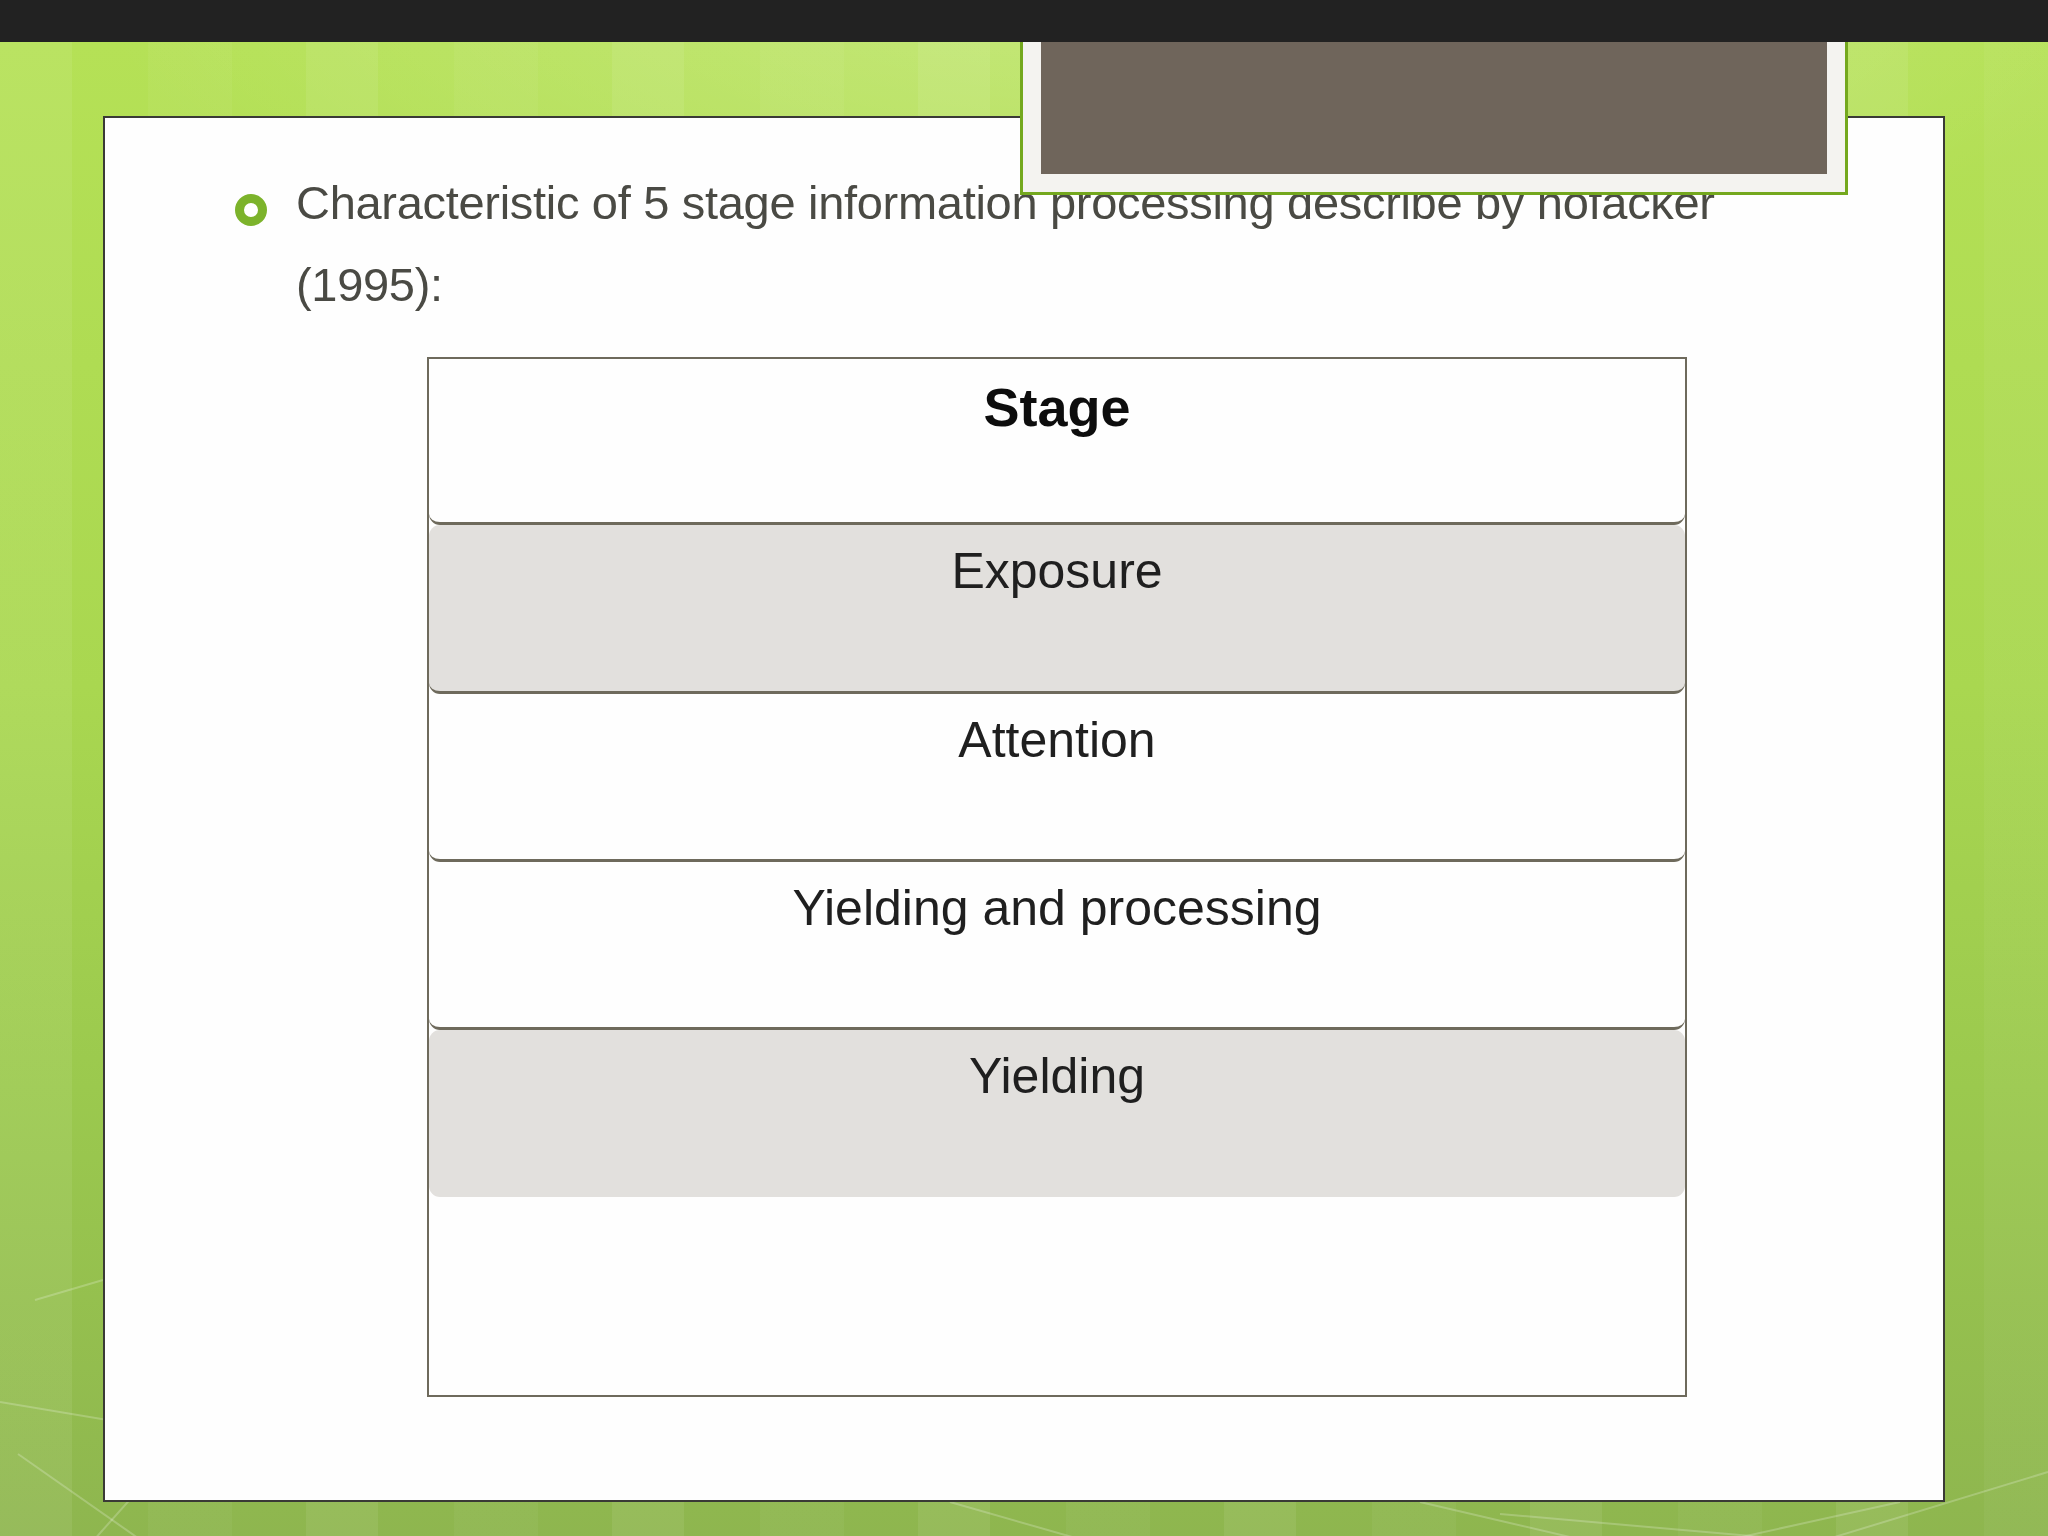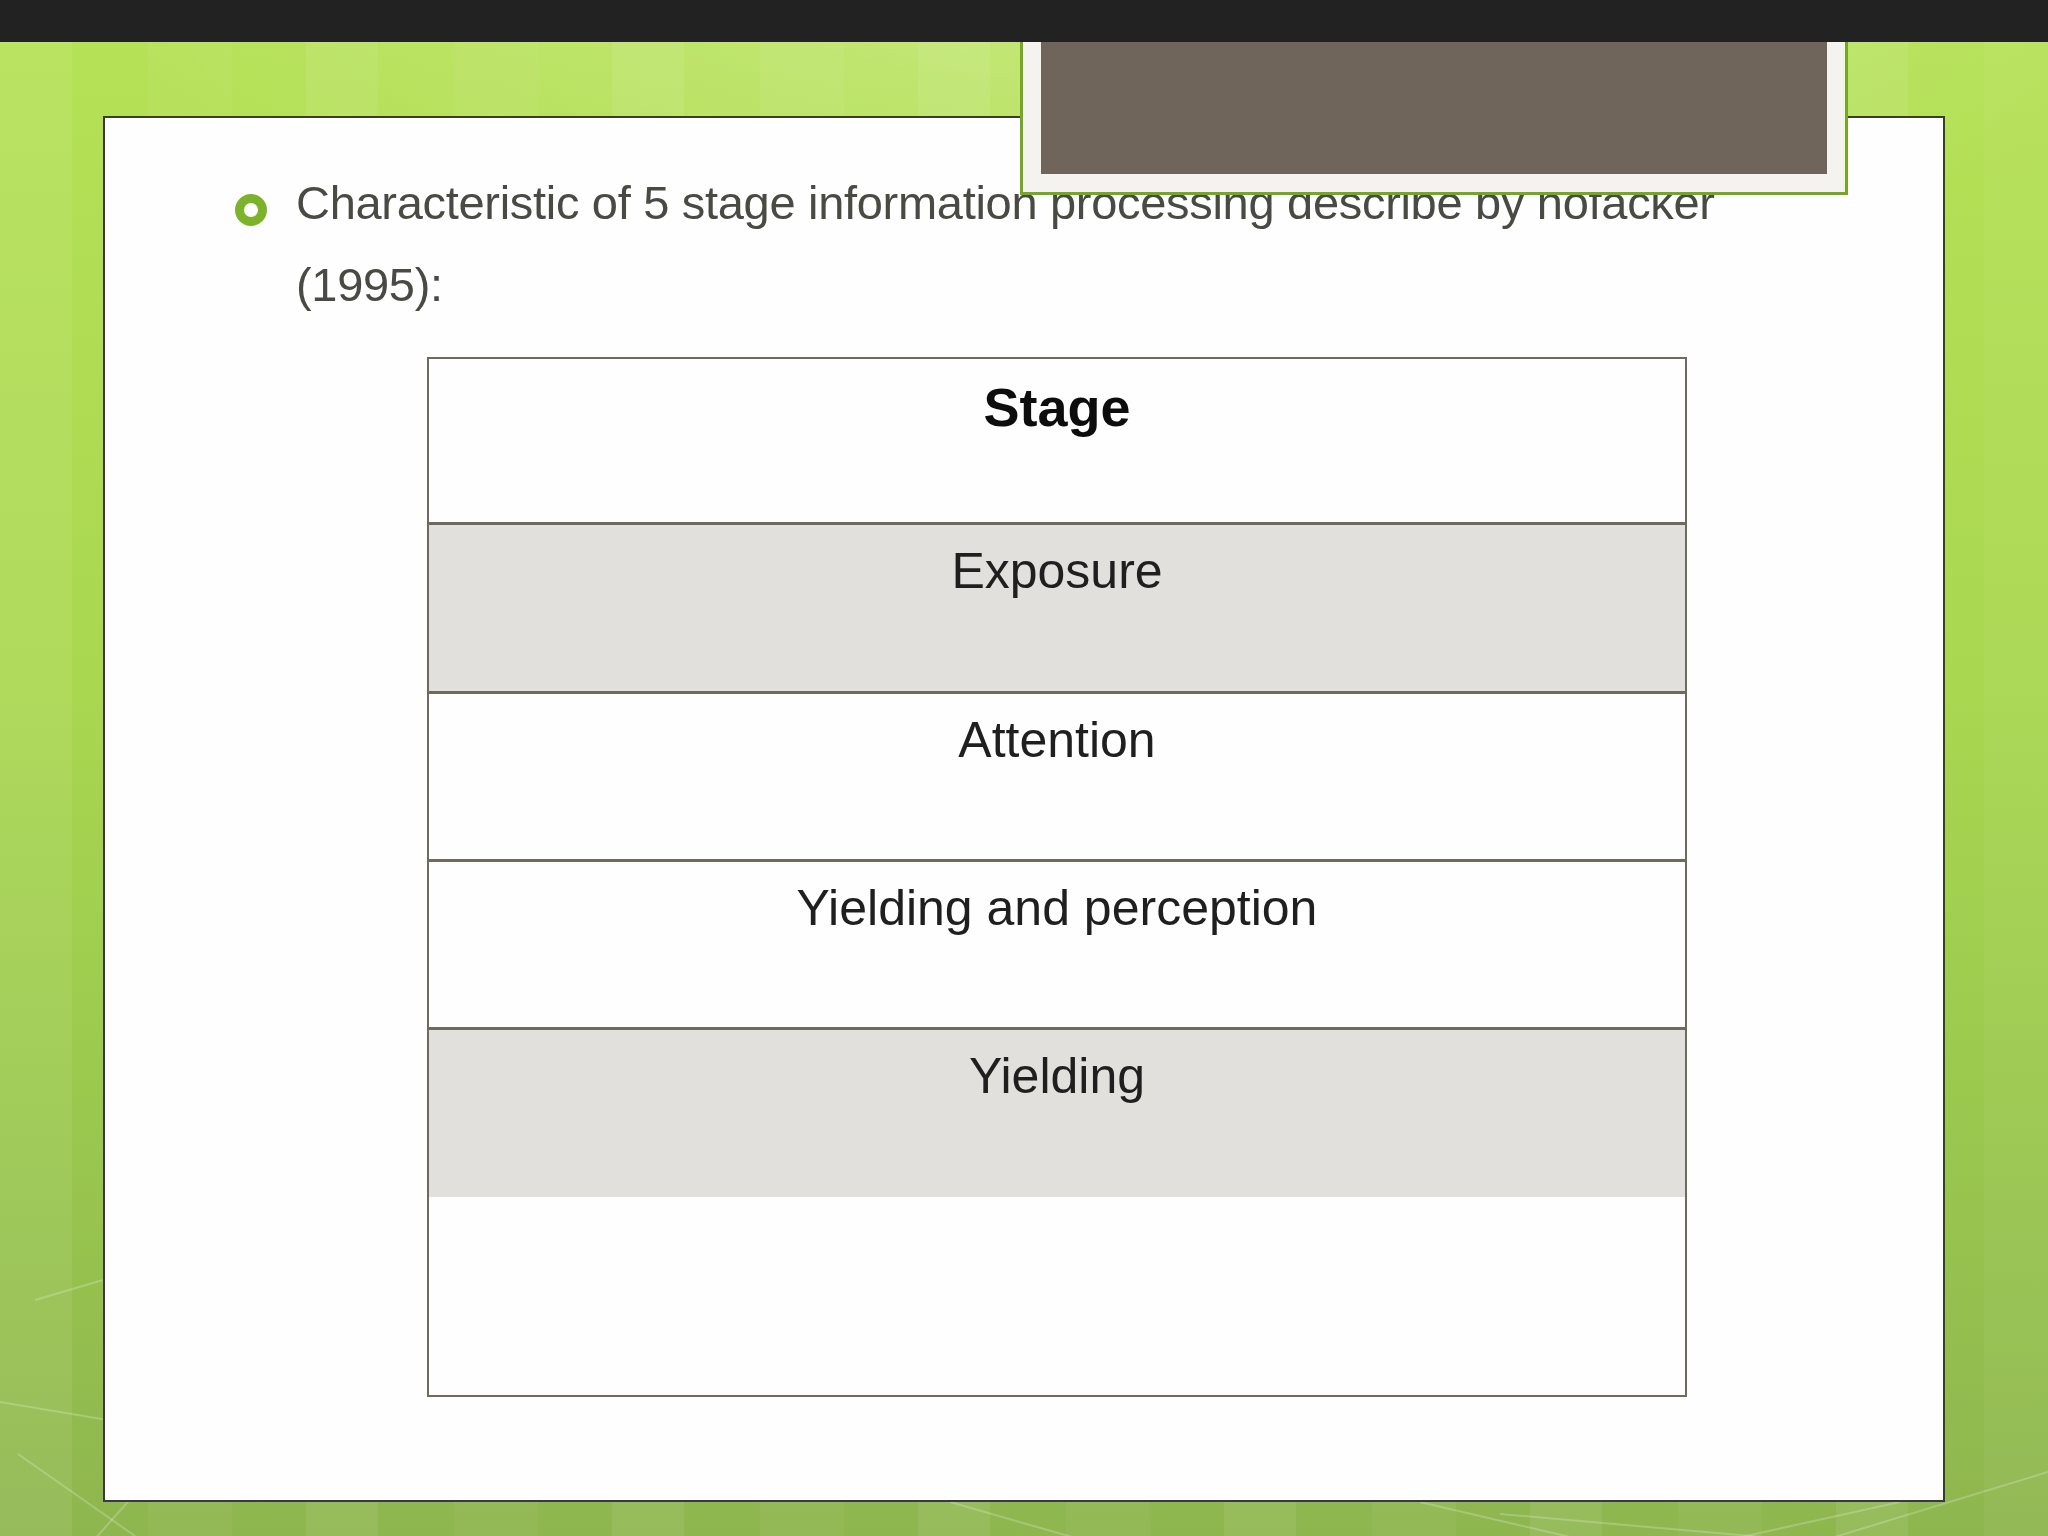--- a/index.html
+++ b/index.html
@@ -71,20 +71,21 @@
     background: #fefefe;
   }
   .t-row {
     box-sizing: border-box;
     border-bottom: 3px solid #6e6a5c;
     text-align: center;
     padding-top: 16px;
     font-size: 50px;
     line-height: 1.2;
     color: #1f1f1f;
+    border-radius: 11px;
   }
   .t-row.header {
     font-weight: bold;
     font-size: 54px;
     color: #0d0d0d;
   }
   .t-row.gray { background: #e2e0dd; text-align: center; }
   .t-row.h-head { height: 166px; }
   .t-row.h-a { height: 169px; }
   .t-row.h-b { height: 168px; }
@@ -142,21 +143,21 @@
     <div class="t-row header h-head">
       <span>Stage</span>
     </div>
     <div class="t-row gray h-a">
       <span>Exposure</span>
     </div>
     <div class="t-row h-b">
       <span>Attention</span>
     </div>
     <div class="t-row h-d">
-      <span>Yielding and perception</span>
+      <span>Yielding and processing</span>
     </div>
     <div class="t-row gray h-e">
       <span>Yielding</span>
     </div>
   </div>
 
   <div class="picture-frame">
     <div class="picture"></div>
   </div>
 

